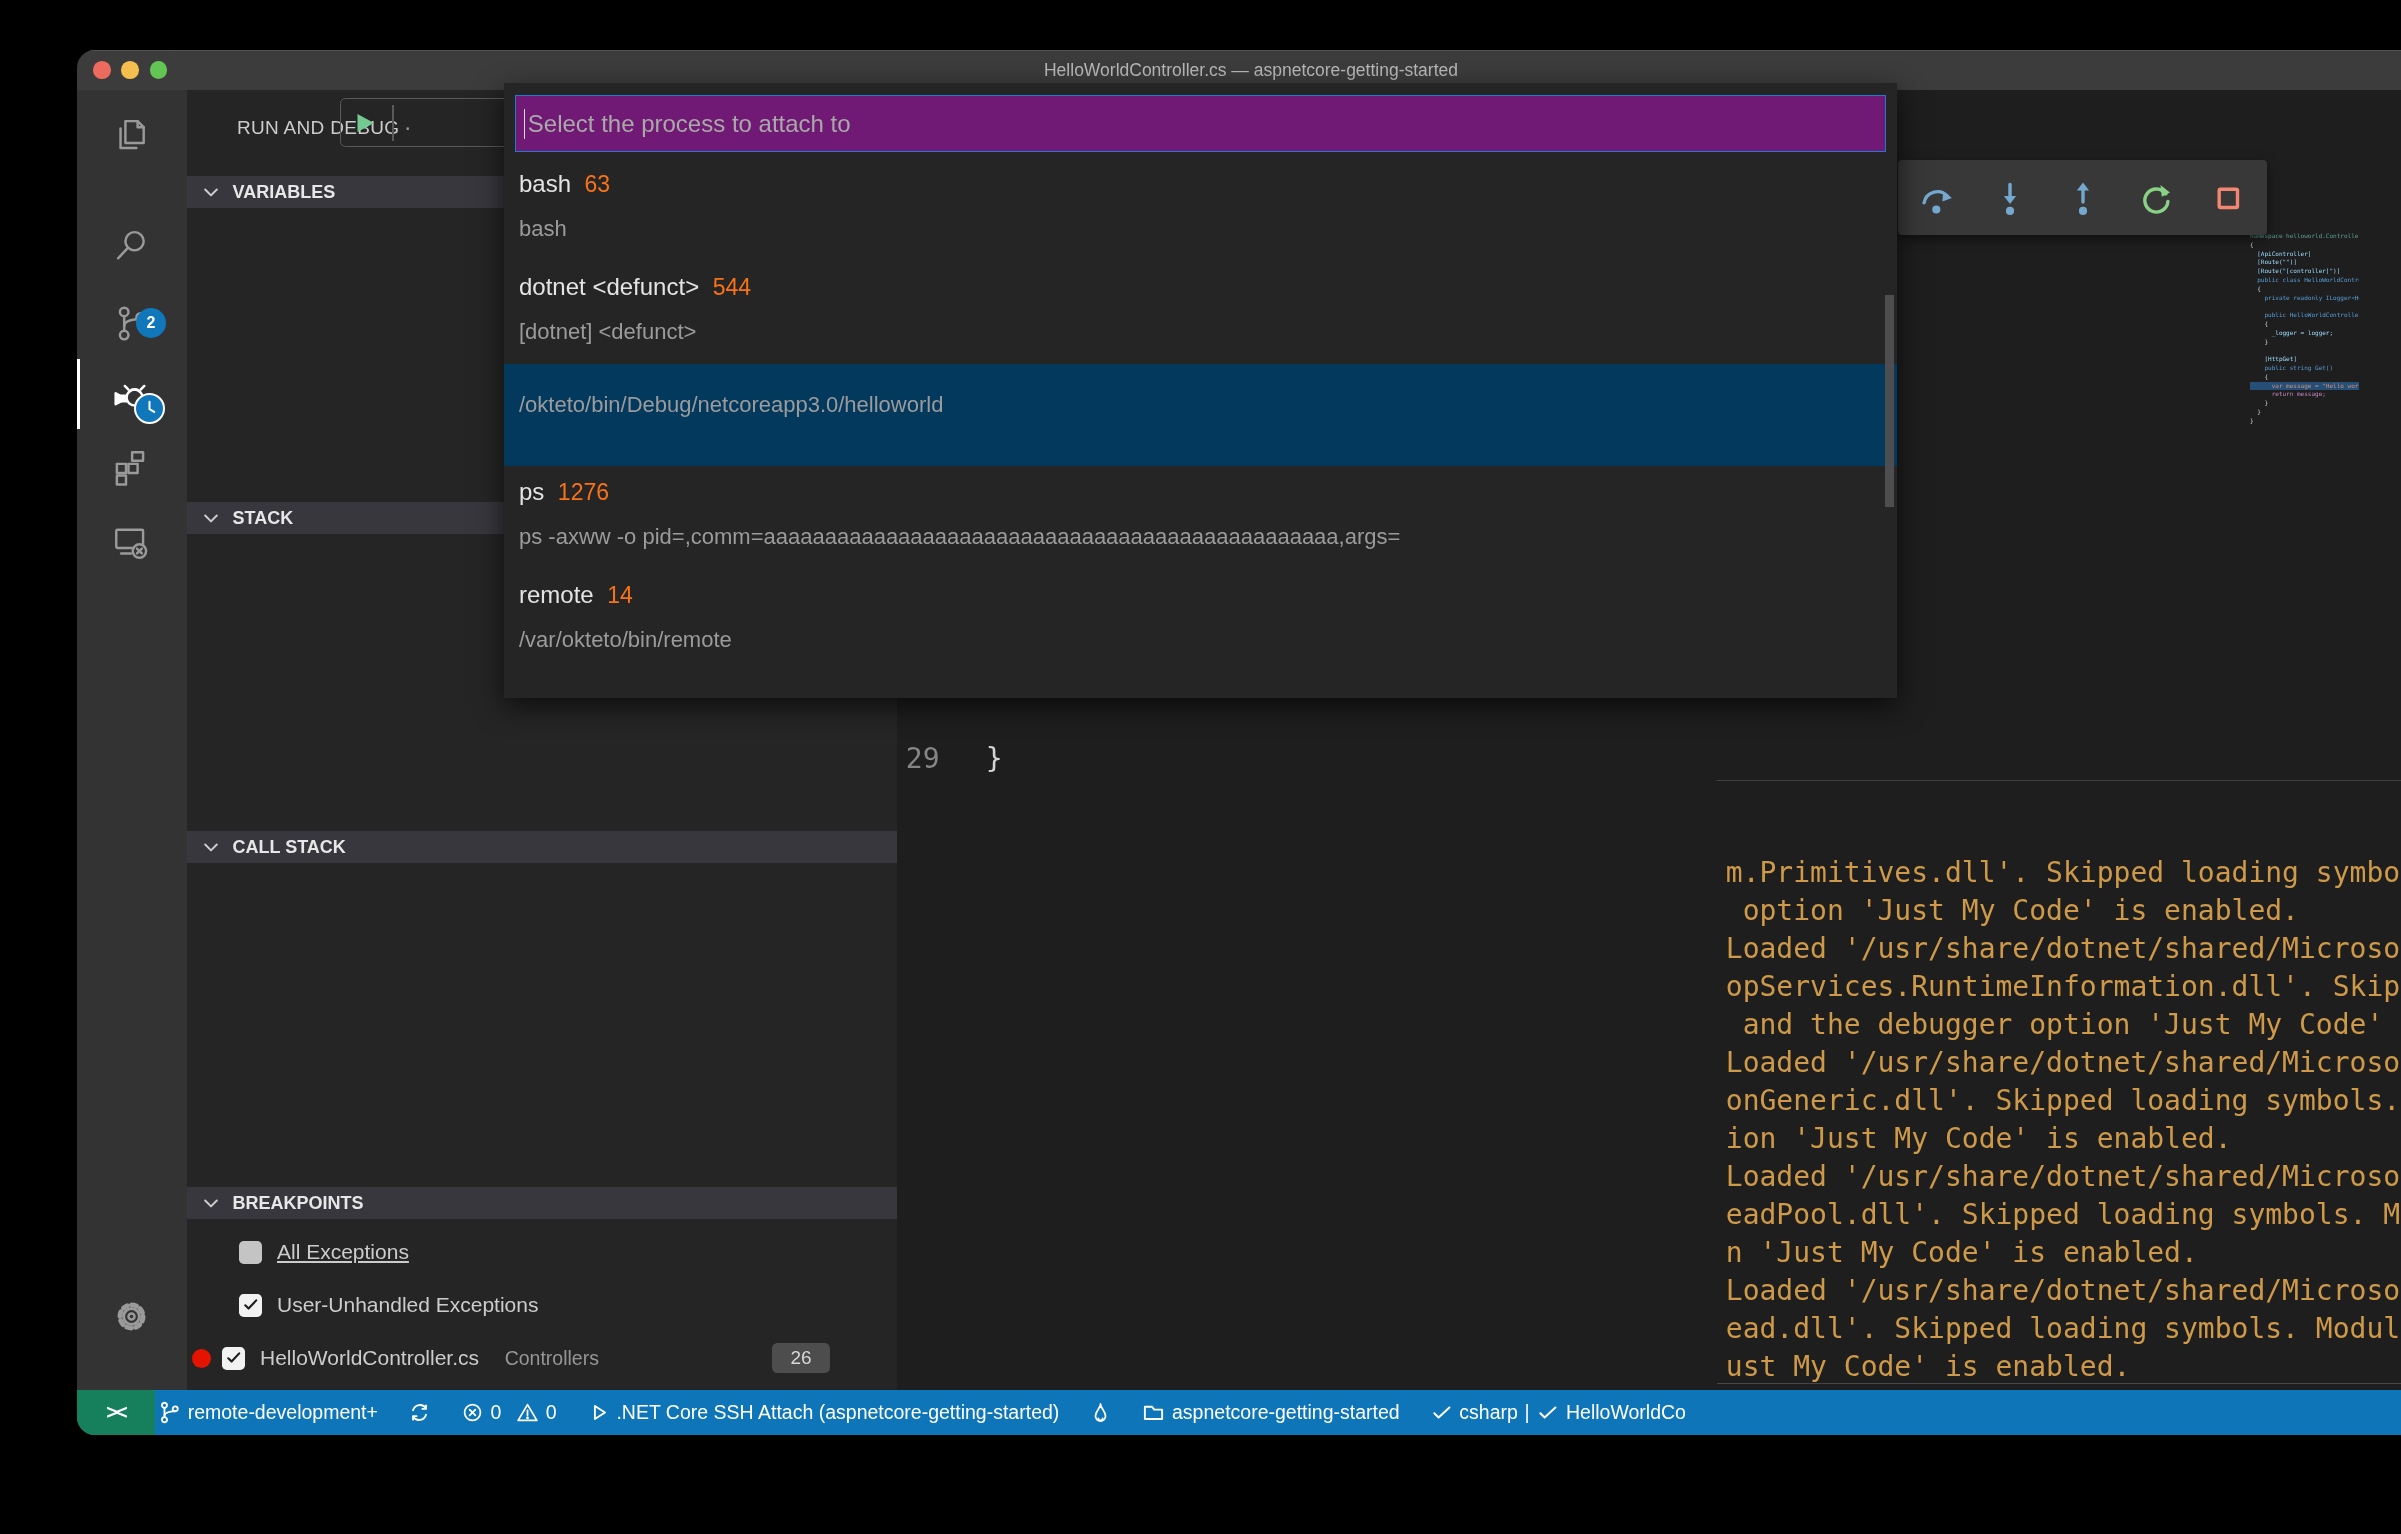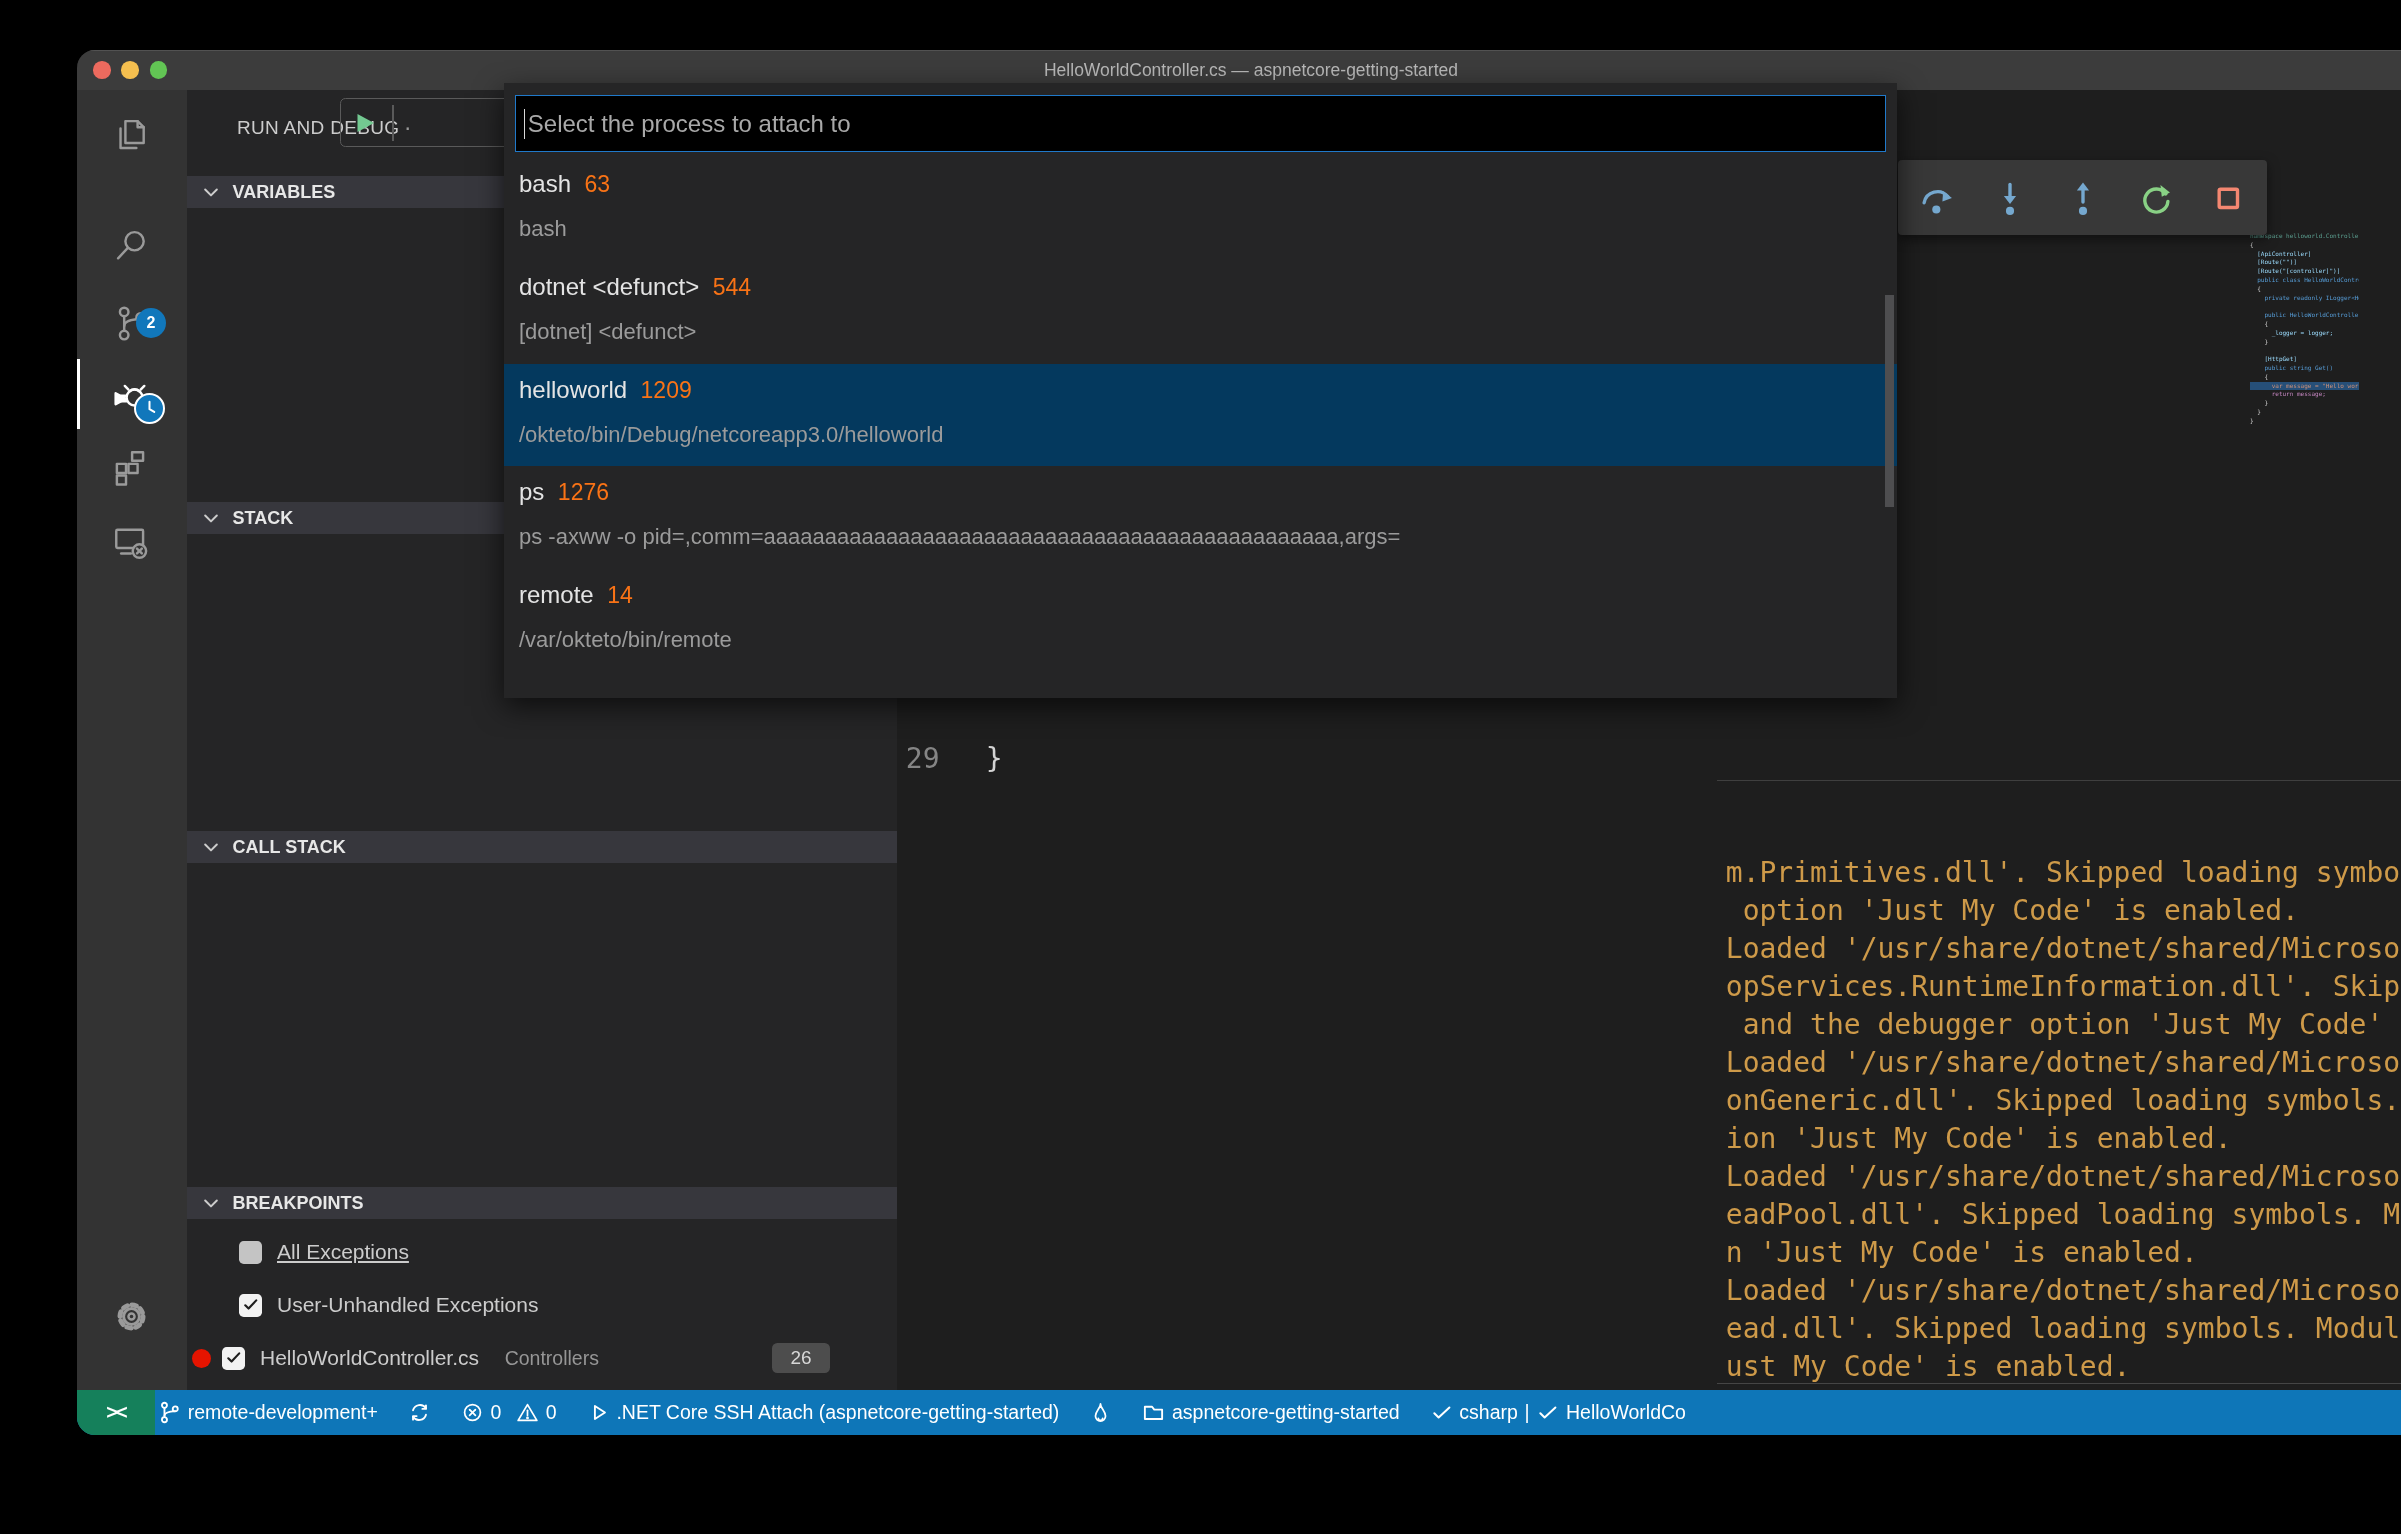--- a/index.html
+++ b/index.html
@@ -50,21 +50,21 @@
   .console-input svg{width:24px;height:30px;margin-left:10.8px;}
   
   .statusbar{position:absolute;left:0;top:1340px;width:100%;height:45px;display:flex;align-items:stretch;color:#fff;font-size:19.5px;overflow:hidden;}
   .sb-remote{flex:0 0 auto;width:78px;display:flex;align-items:center;justify-content:center;font-size:20px;font-weight:bold;letter-spacing:-2px;}
   .sb-items{flex:1;display:flex;align-items:center;gap:30px;padding-left:3px;white-space:nowrap;}
   .sb-item{display:flex;align-items:center;gap:6.7px;}
   .sb-item svg{width:23px;height:23px;}
   
   .quickpick{position:absolute;left:427px;top:33px;width:1393px;height:615px;background:#252526;box-shadow:0 9.4px 27px rgba(0,0,0,.65);z-index:50;}
   .qp-inputwrap{padding:12px 10.8px 6.7px 10.8px;}
-  .qp-input{height:57px;background:#000000;border:1.3px solid #2079ca;box-sizing:border-box;display:flex;align-items:center;padding-left:8px;}
+  .qp-input{height:57px;background:#701a75;border:1.3px solid #2079ca;box-sizing:border-box;display:flex;align-items:center;padding-left:8px;}
   .qp-cursor{width:1.3px;height:30px;background:#d8d8d8;margin-right:2.7px;}
   .qp-placeholder{color:#a9a9a9;font-size:24px;}
   .qp-row{padding:10.8px 0 10.8px 15px;height:81px;box-sizing:content-box;}
   .qp-row .name{color:#e4e4e4;font-size:24px;line-height:30px;}
   .qp-row .pid{color:#f97316;font-size:23px;margin-left:13.5px;}
   .qp-row .desc{color:#9b9b9b;font-size:22px;line-height:30px;margin-top:15px;}
   .qp-row.selected{background:#04395e;}
   .qp-scroll{position:absolute;right:2.7px;top:212px;width:9.4px;height:212px;background:#4e4e50;}
   svg{display:block;}
   .stroke{fill:none;stroke-linecap:round;stroke-linejoin:round;}
@@ -336,21 +336,20 @@
     <div id="qp-list">
         <div class="qp-row">
           <div><span class="name">bash</span><span class="pid">63</span></div>
           <div class="desc">bash</div>
         </div>
         <div class="qp-row">
           <div><span class="name">dotnet &lt;defunct&gt;</span><span class="pid">544</span></div>
           <div class="desc">[dotnet] &lt;defunct&gt;</div>
         </div>
         <div class="qp-row selected">
-          <div><span class="name">helloworld</span><span class="pid">1209</span></div>
           <div class="desc">/okteto/bin/Debug/netcoreapp3.0/helloworld</div>
         </div>
         <div class="qp-row">
           <div><span class="name">ps</span><span class="pid">1276</span></div>
           <div class="desc">ps -axww -o pid=,comm=aaaaaaaaaaaaaaaaaaaaaaaaaaaaaaaaaaaaaaaaaaaaaaa,args=</div>
         </div>
         <div class="qp-row">
           <div><span class="name">remote</span><span class="pid">14</span></div>
           <div class="desc">/var/okteto/bin/remote</div>
         </div>

